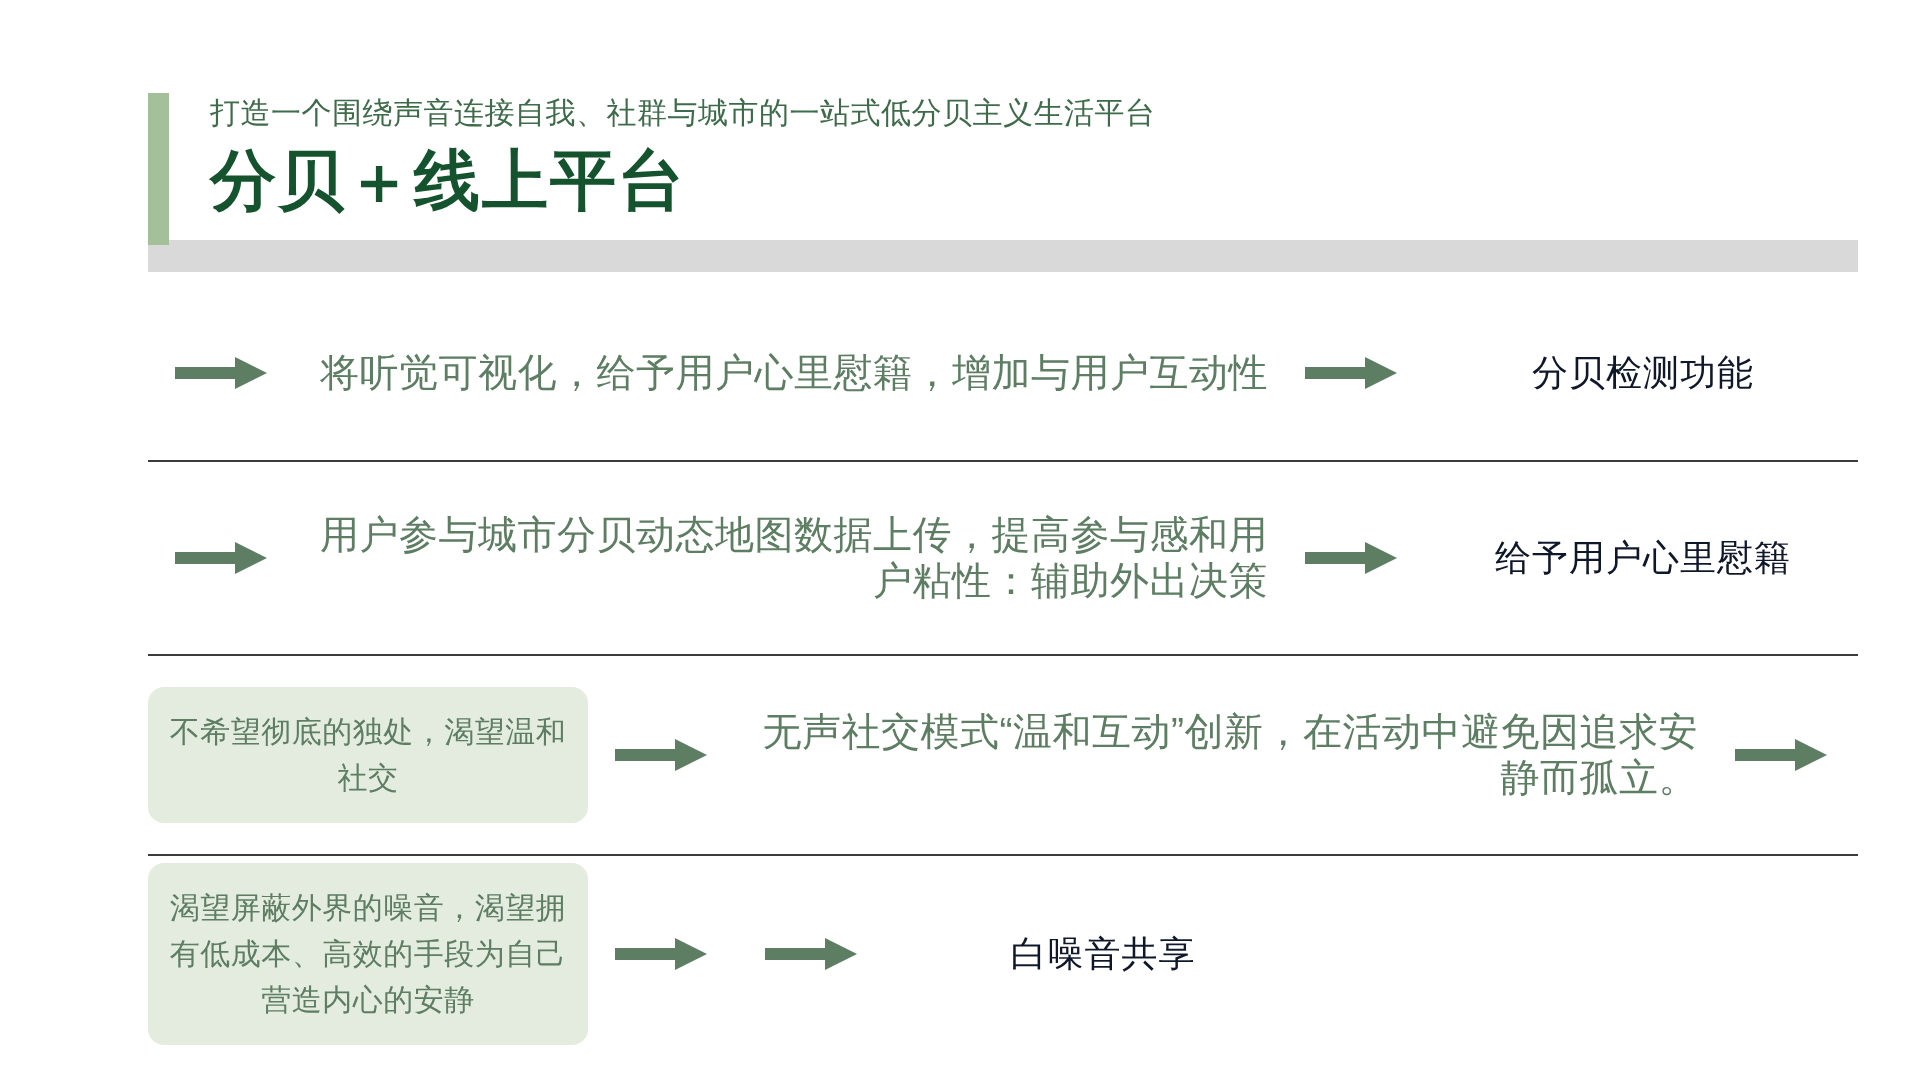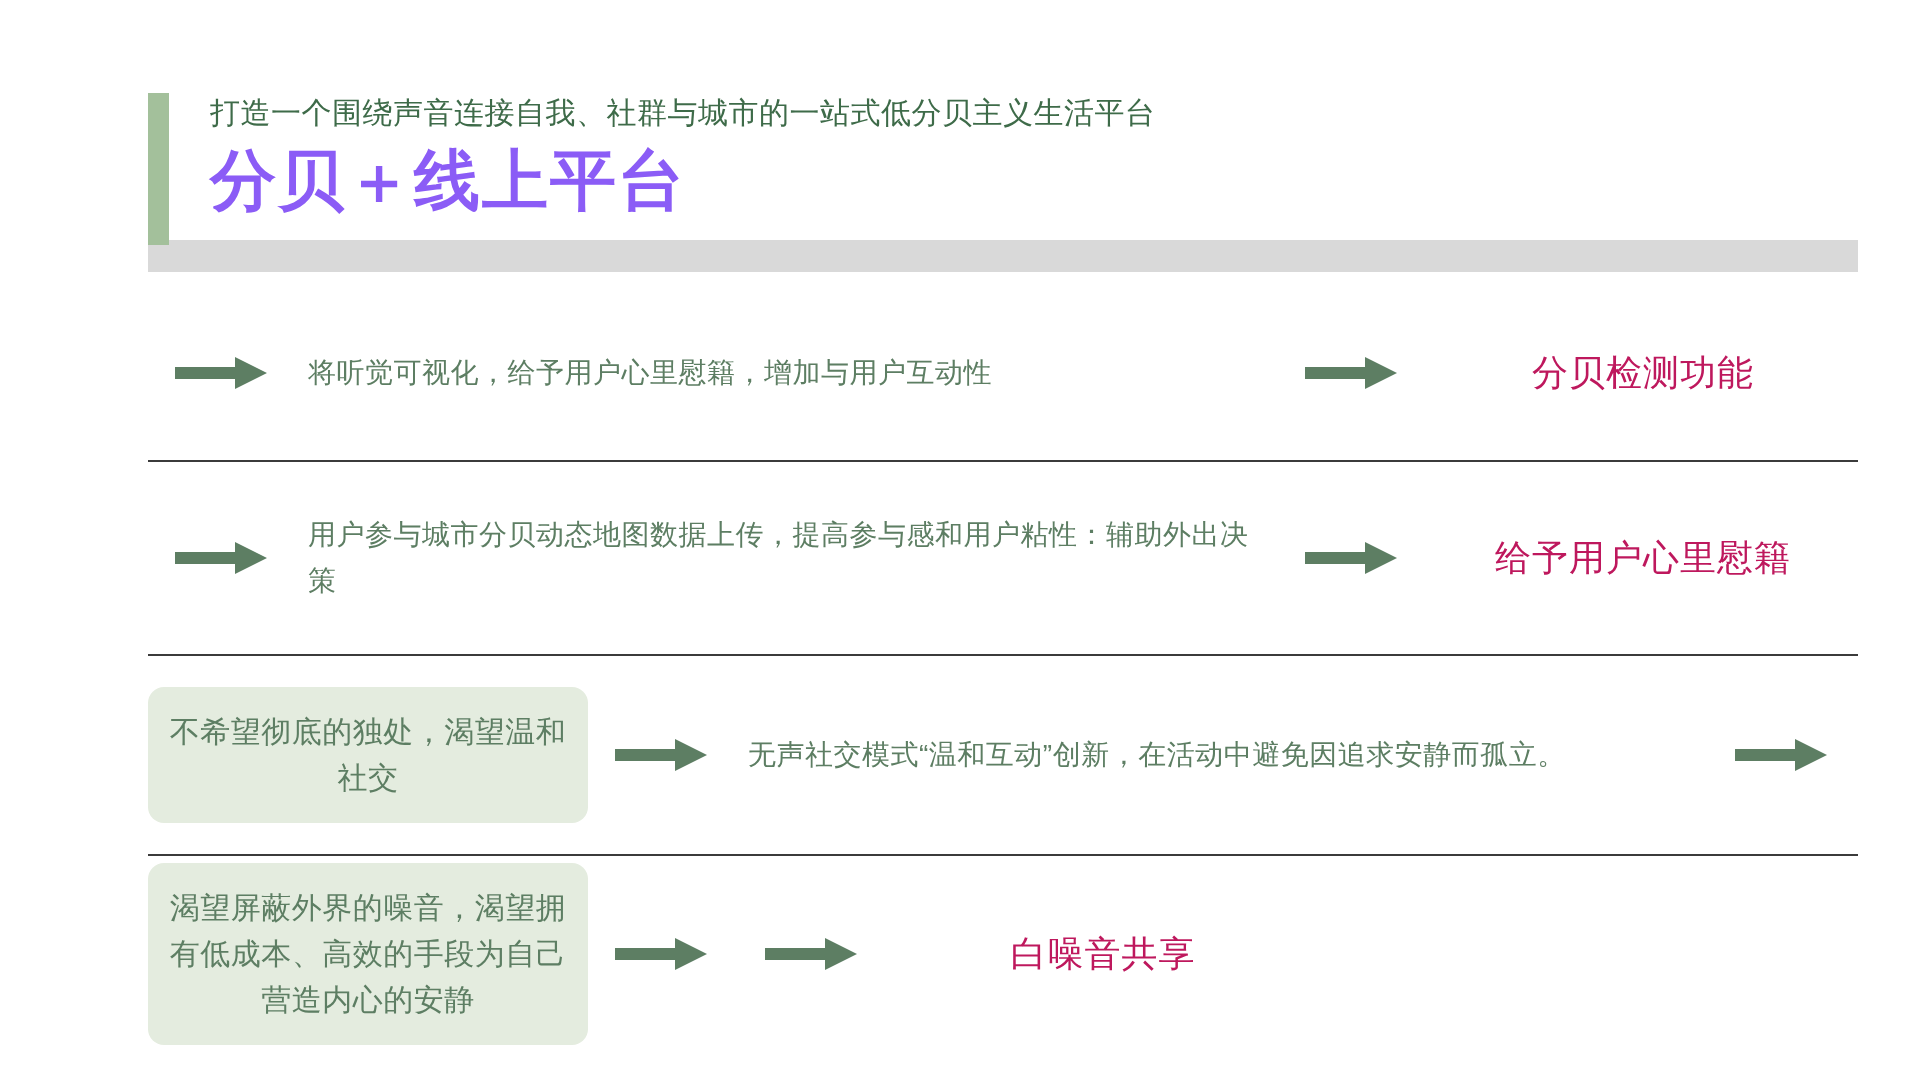--- a/index.html
+++ b/index.html
@@ -56,21 +56,21 @@
     line-height: 42px;
     color: #3e6b49;
     font-weight: 500;
     letter-spacing: 0.5px;
     white-space: nowrap;
   }
   .title {
     margin-top: 6px;
     font-size: 66px;
     line-height: 80px;
-    color: #8b5cf6;
+    color: #14532d;
     font-weight: bold;
     letter-spacing: 2px;
     white-space: nowrap;
   }
 
   
   .rows {
     position: absolute;
     left: 0;
     top: 286px;
@@ -107,30 +107,30 @@
     flex: 0 0 150px;
     display: flex;
     align-items: center;
     justify-content: center;
   }
   .arrow svg { display: block; }
 
   .cell-solution {
     flex: 1 1 auto;
     color: #5d7e63;
-    font-size: 28px;
+    font-size: 39px;
     line-height: 46px;
-    text-align: left;
+    text-align: right;
     padding: 8px 10px;
     letter-spacing: 0.5px;
   }
 
   .cell-feature {
     flex: 0 0 430px;
-    color: #be185d;
+    color: #0f172a;
     font-size: 36px;
     line-height: 50px;
     text-align: center;
     letter-spacing: 1px;
     font-weight: 500;
   }
 
   
   .row-1 { height: 174px; }
   .row-2 { height: 192px; }

